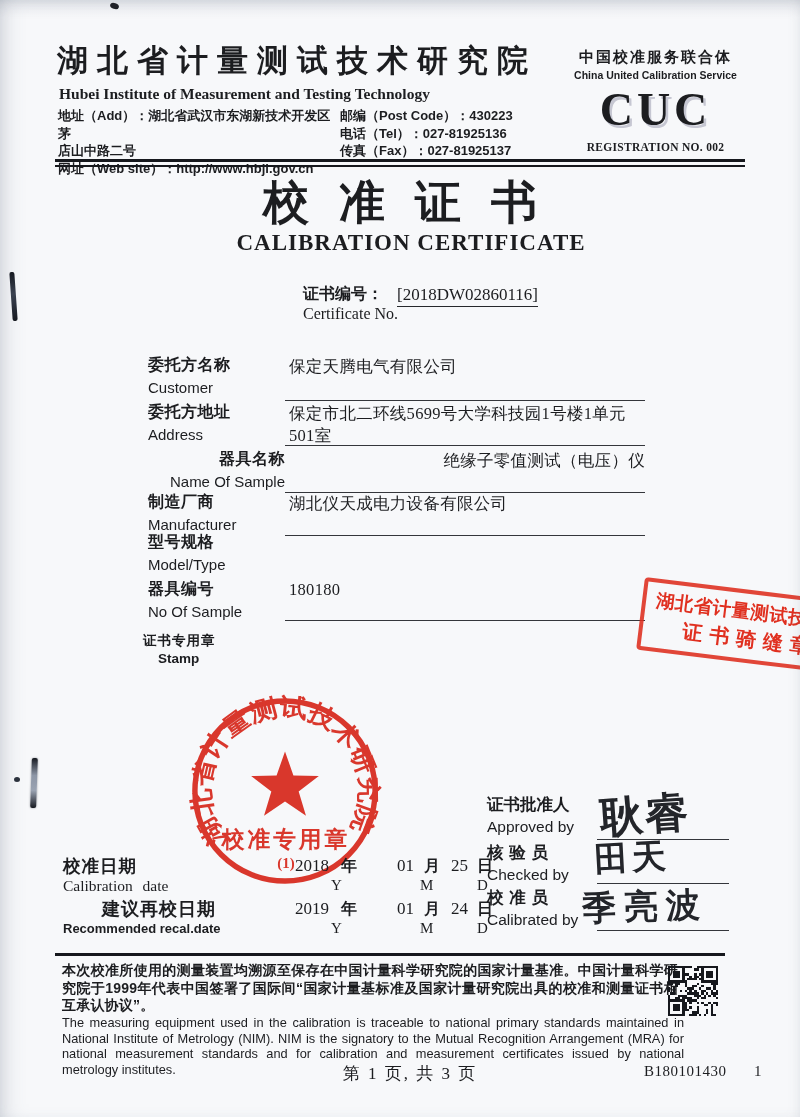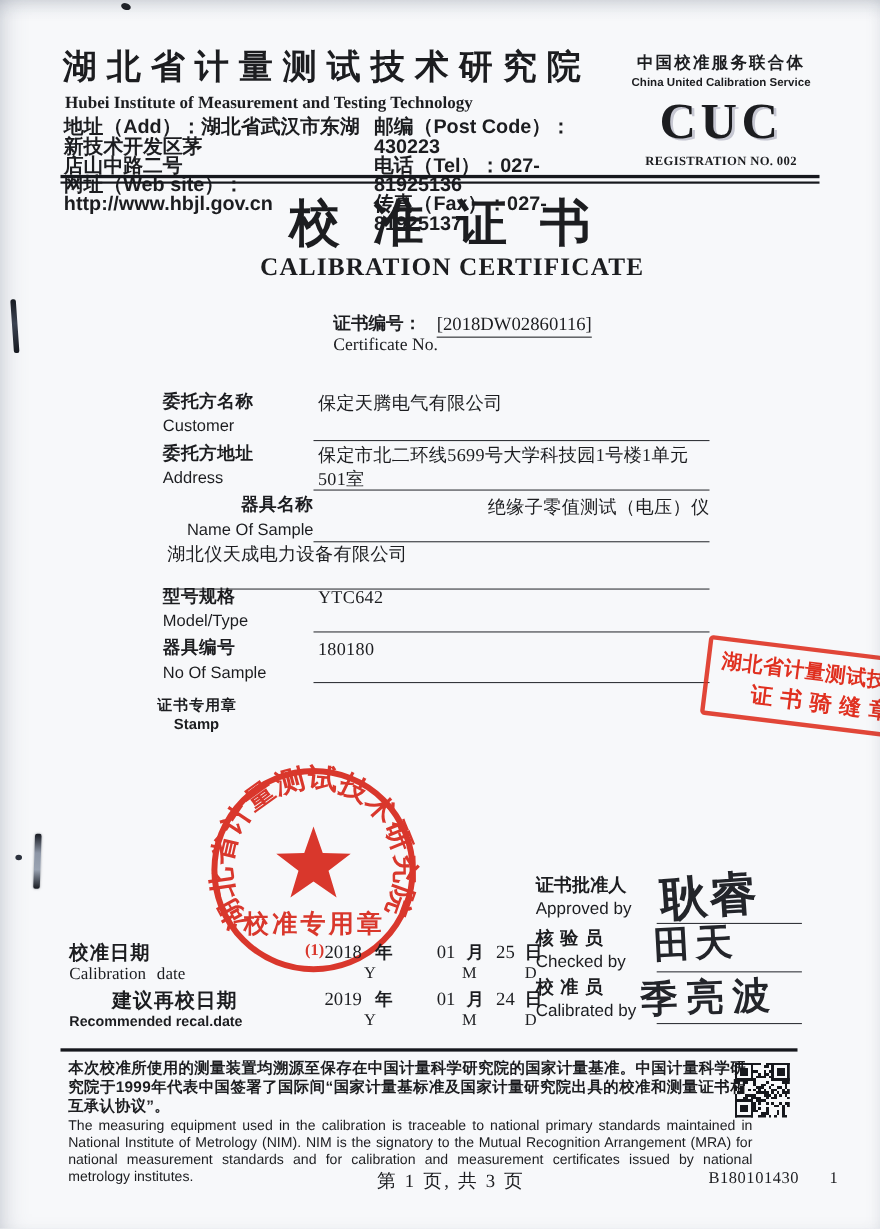--- a/index.html
+++ b/index.html
@@ -16,21 +16,21 @@
     content:""; position:absolute; inset:0; pointer-events:none;
     box-shadow: inset 16px 0 26px -18px rgba(90,100,120,.38),
                 inset 0 12px 20px -14px rgba(90,100,120,.30),
                 inset -8px 0 18px -14px rgba(90,100,120,.22);
   }
   .abs{position:absolute;}
 
   
   .org-cn{left:57px; top:40px; font-family:"Liberation Serif",serif; font-size:31px; font-weight:700; letter-spacing:9px; white-space:nowrap;}
   .org-en{left:59px; top:85px; font-family:"Liberation Serif",serif; font-size:15.5px; font-weight:700;}
-  .contact{left:58px; top:107px; width:500px; font-size:18px; font-weight:700; line-height:17.5px; display:flex;}
+  .contact{left:58px; top:107px; width:500px; font-size:13px; font-weight:700; line-height:17.5px; display:flex;}
   .contact .col1{width:282px;}
   .contact .col2{width:218px;}
   .cuc{left:553px; top:48px; width:205px; text-align:center;}
   .cuc-cn{font-size:15px; font-weight:700; letter-spacing:2px;}
   .cuc-en{font-size:10.5px; font-weight:700; margin-top:2px;}
   .cuc-abbr{font-family:"Liberation Serif",serif; font-size:46px; font-weight:700; letter-spacing:4px; margin-top:6px; line-height:46px;
             text-shadow:2.5px 2.5px 0 rgba(125,125,150,.4);}
   .cuc-reg{font-family:"Liberation Serif",serif; font-size:11.5px; font-weight:700; margin-top:8px; letter-spacing:.3px;}
   .rule-a{left:55px; top:159px; width:690px; height:3px; background:#16181d;}
   .rule-b{left:55px; top:165px; width:690px; height:2px; background:#16181d;}
@@ -174,28 +174,31 @@
     <div class="val">保定市北二环线5699号大学科技园1号楼1单元501室</div>
   </div>
   <div class="abs frow r3">
     <div class="lbl">
         <div class="cn">器具名称</div>
       <div class="en">Name Of Sample</div>
       </div>
     <div class="val">绝缘子零值测试（电压）仪</div>
   </div>
   <div class="abs frow r4">
+    <div class="lbl">
+        <div class="cn">制造厂商</div>
+      <div class="en">Manufacturer</div>
+      </div>
     <div class="val">湖北仪天成电力设备有限公司</div>
   </div>
   <div class="abs frow r5">
     <div class="lbl">
         <div class="cn">型号规格</div>
       <div class="en">Model/Type</div>
       </div>
-    <div class="val">YTC642</div>
   </div>
   <div class="abs frow r6">
     <div class="lbl">
         <div class="cn">器具编号</div>
       <div class="en">No Of Sample</div>
       </div>
     <div class="val">180180</div>
   </div>
 
   <div class="abs stamp-cn">证书专用章</div>

